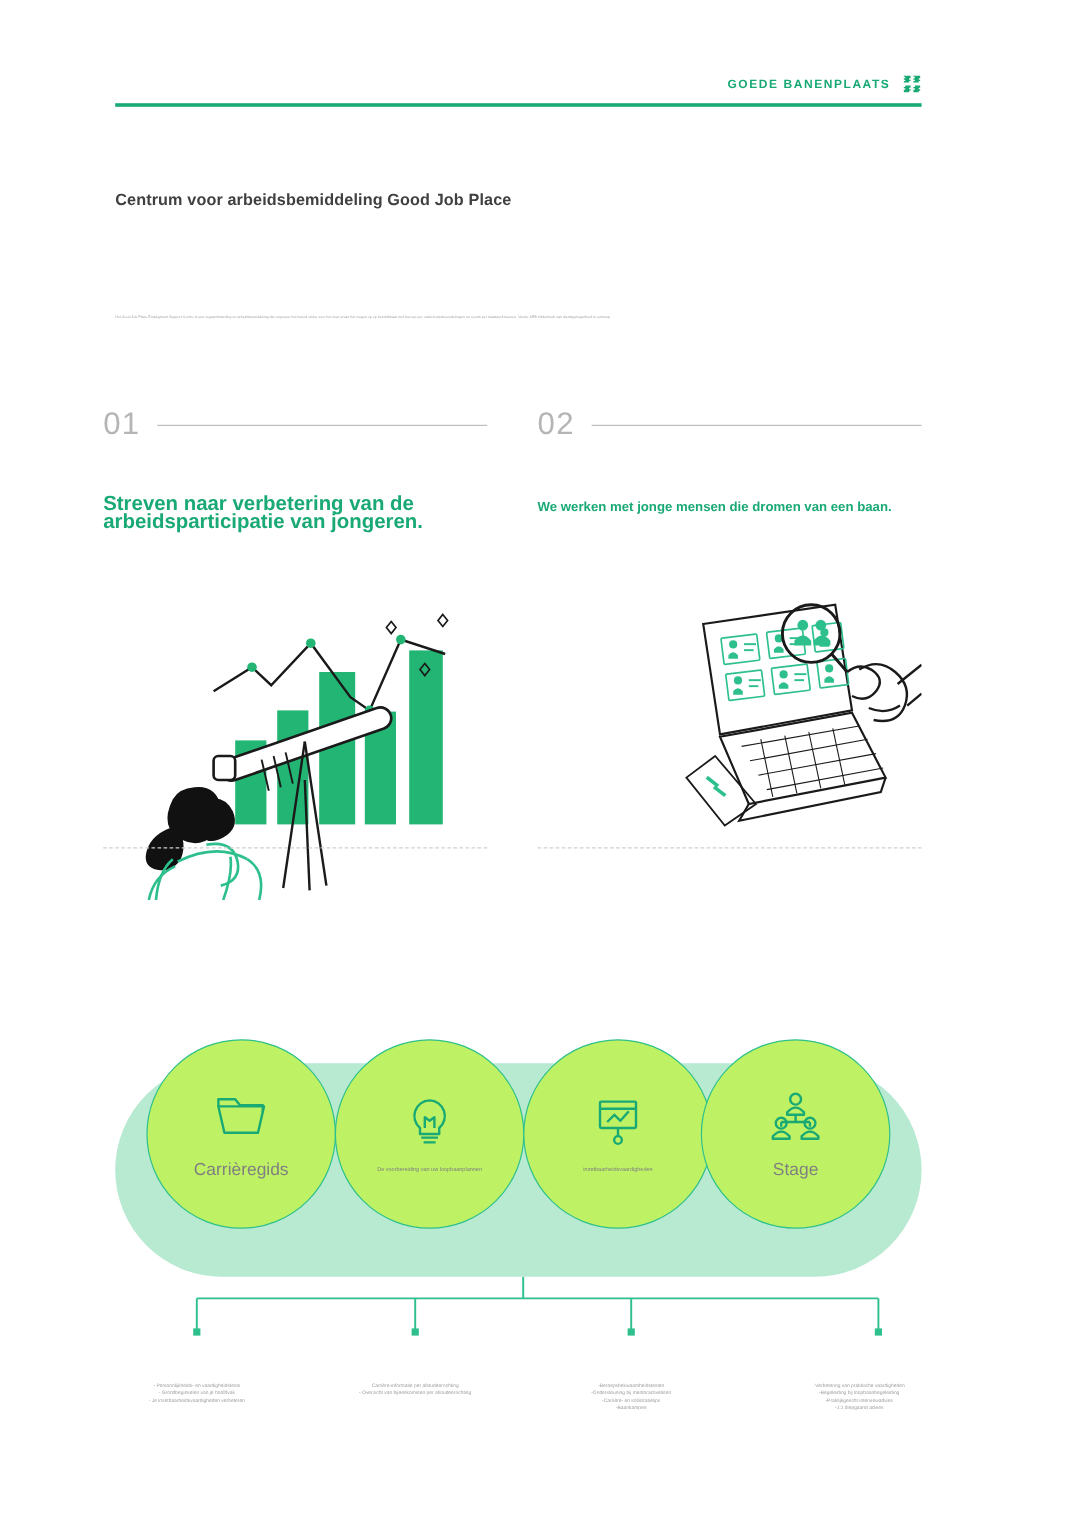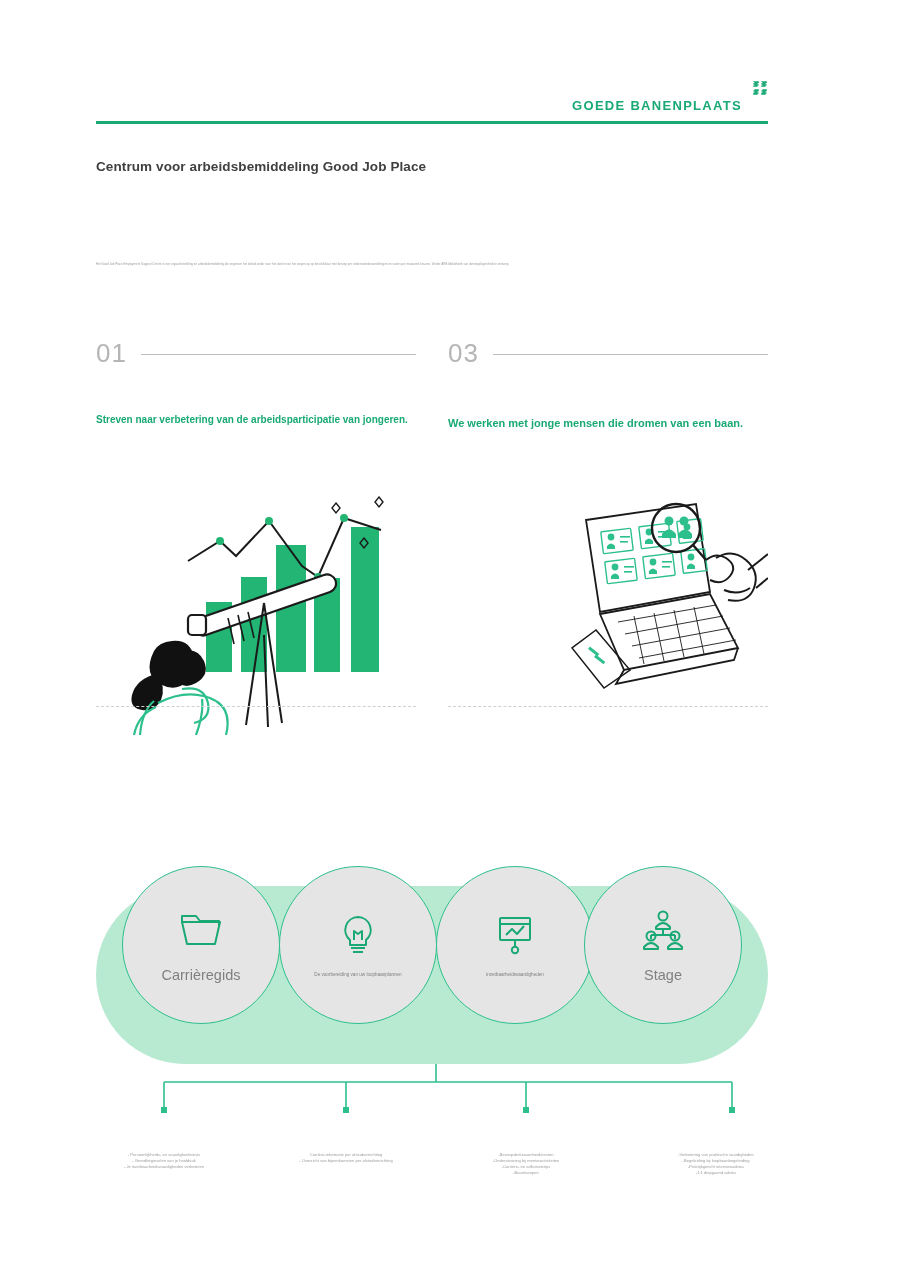--- a/index.html
+++ b/index.html
@@ -18,55 +18,54 @@
     position:absolute;left:96px;top:62px;width:672px;
     display:flex;align-items:flex-end;justify-content:flex-end;
     padding-bottom:8px;
     border-bottom:3px solid #19a974;
     box-sizing:border-box;
   }
   .brand{
     display:flex;align-items:center;gap:10px;
   }
   .brand-text{
-    font-size:13px;font-weight:bold;letter-spacing:1.3px;
+    font-size:10px;font-weight:bold;letter-spacing:1.3px;
     color:#19a974;
-    margin-top:36px;
   }
   .brand-mark{width:16px;height:16px;display:block;}
 
   
   .doc-title{
     position:absolute;left:96px;top:159px;
     font-size:13.5px;font-weight:bold;color:#404040;
     letter-spacing:0.1px;
   }
 
   
   .micro-para{
     position:absolute;left:96px;top:262px;width:690px;
     font-size:2.9px;line-height:4.6px;color:#9a9a9a;
     letter-spacing:0.05px;
     text-align:justify;
   }
 
   
   .sec{position:absolute;width:320px;}
-  .sec.one{left:96px;top:340px;}
+  .sec.one{left:86px;top:340px;}
   .sec.two{left:448px;top:340px;}
   .sec-head{display:flex;align-items:center;gap:14px;}
   .sec-num{
     font-size:26px;color:#b5b5b5;font-weight:400;letter-spacing:1px;
     line-height:1;
   }
   .sec-rule{flex:1;height:1px;background:#bdbdbd;margin-top:3px;}
   .sec-title{
     margin-top:46px;color:#19a974;
   }
-  .sec.one .sec-title{font-size:10px;font-weight:bold;line-height:15px;}
+  .sec.one .sec-title{font-size:17px;font-weight:bold;line-height:15px;}
   .sec.two .sec-title{font-size:11px;font-weight:bold;line-height:22px;}
   .sec-art{
     position:relative;height:300px;margin-top:8px;
   }
   .sec-foot{
     border-top:1px dashed #cfcfcf;margin-top:0px;
   }
   .sec.one .sec-foot{position:absolute;top:366px;left:0;width:320px;}
   .sec.two .sec-foot{position:absolute;top:366px;left:0;width:320px;}
 
@@ -77,21 +76,21 @@
   }
   .pill{
     position:absolute;left:96px;top:886px;width:672px;height:178px;
     background:#b7ead1;border-radius:89px;
   }
   .circles{
     position:absolute;left:96px;top:886px;width:672px;height:178px;
   }
   .circ{
     position:absolute;top:-20px;width:158px;height:158px;border-radius:50%;
-    background:#e5e5e5;border:1px solid #2ec08c;
+    background:#bef264;border:1px solid #2ec08c;
     display:flex;flex-direction:column;align-items:center;justify-content:center;
     box-sizing:border-box;
   }
   .circ .ic{height:46px;display:flex;align-items:center;justify-content:center;margin-bottom:14px;}
   .circ-label{color:#808080;text-align:center;padding:0 12px;}
   .lbl-lg{font-size:14.5px;}
   .lbl-sm{font-size:4.6px;line-height:6px;}
 
   
   .connectors{position:absolute;left:96px;top:1064px;width:672px;height:56px;}
@@ -192,21 +191,21 @@
           <path d="M100 300 q8 -22 6 -36"></path>
           <path d="M86 254 q22 -4 26 14 q3 16 -14 20"></path>
         </g>
       </svg>
     </div>
     <div class="sec-foot"></div>
   </div>
 
   <div class="sec two">
     <div class="sec-head">
-      <div class="sec-num">03</div>
+      <div class="sec-num">02</div>
       <div class="sec-rule"></div>
     </div>
     <div class="sec-title">We werken met jonge mensen die dromen van een baan.</div>
     <div class="sec-art">
       <svg width="320" height="300" viewBox="0 0 320 300">
         <g stroke="#1a1a1a" stroke-width="1.8" fill="none">
 
           <path d="M138 78 L248 62 L262 150 L152 170 Z"></path>
 
           <path d="M152 172 L262 152 L290 206 L176 228 Z"></path>

